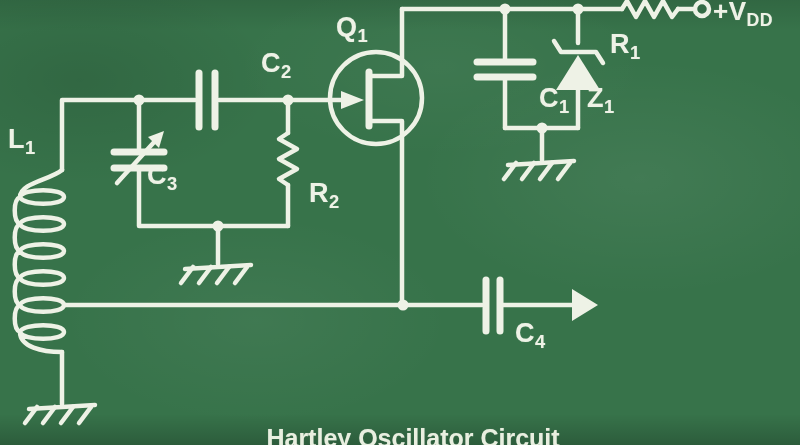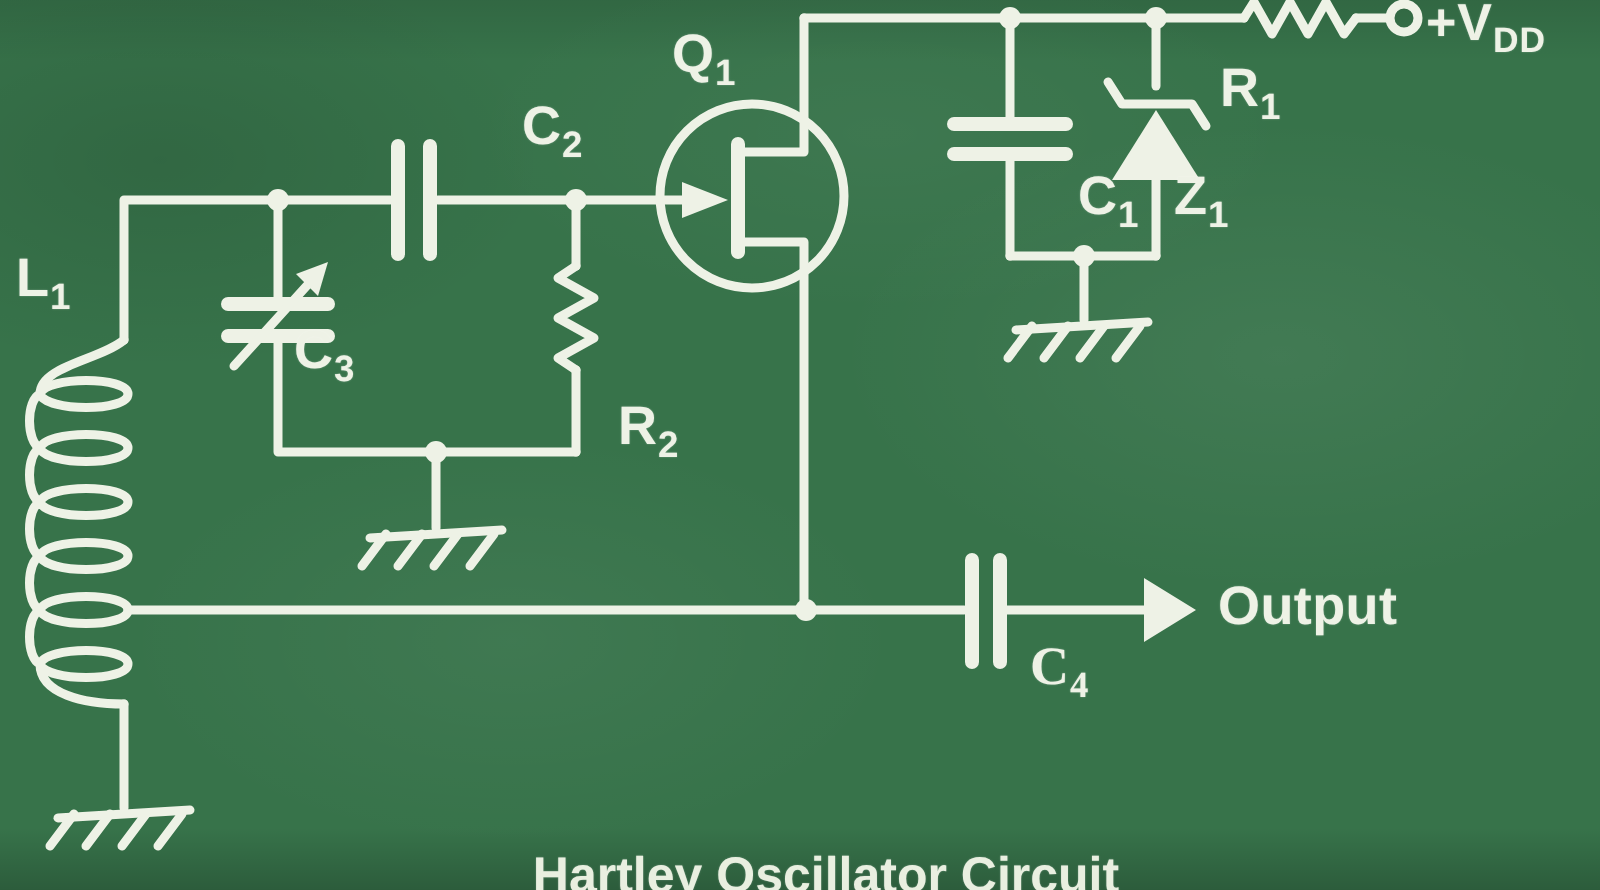--- a/index.html
+++ b/index.html
@@ -156,31 +156,30 @@
       <circle class="chalk-fill" cx="542" cy="128" r="5.5"></circle>
     </g>
   </svg>
 
   <div class="lbl" style="left:8px;top:124px;"><span>L</span><sub>1</sub></div>
 
   <div class="lbl" style="left:228px;top:48px;margin-left:33px;"><span>C</span><sub>2</sub></div>
 
   <div class="lbl" style="left:147px;top:160px;"><span>C</span><sub>3</sub></div>
 
-  <div class="lbl" style="left:309px;top:178px;margin-top:20px;"><span>R</span><sub>2</sub></div>
+  <div class="lbl" style="left:309px;top:178px;"><span>R</span><sub>2</sub></div>
 
   <div class="lbl" style="left:336px;top:12px;"><span>Q</span><sub>1</sub></div>
 
   <div class="lbl" style="left:539px;top:83px;"><span>C</span><sub>1</sub></div>
 
   <div class="lbl" style="left:587px;top:83px;"><span>Z</span><sub>1</sub></div>
 
   <div class="lbl" style="left:610px;top:29px;"><span>R</span><sub>1</sub></div>
 
-  <div class="lbl" style="left:515px;top:318px;font-family:Liberation Serif, serif;"><span>C</span><sub>4</sub></div>
+  <div class="lbl" style="left:515px;top:318px;"><span>C</span><sub>4</sub></div>
 
   <div class="lbl" style="left:713px;top:-4px;font-size:26px;"><span>+V</span><sub>DD</sub></div>
 
-  <div class="lbl" style="left:609px;top:288px;letter-spacing:0.2px;"><span>Output</span></div>
 
   <div id="diagram-title">Hartley Oscillator Circuit</div>
 
 </div>
 
 </body></html>

